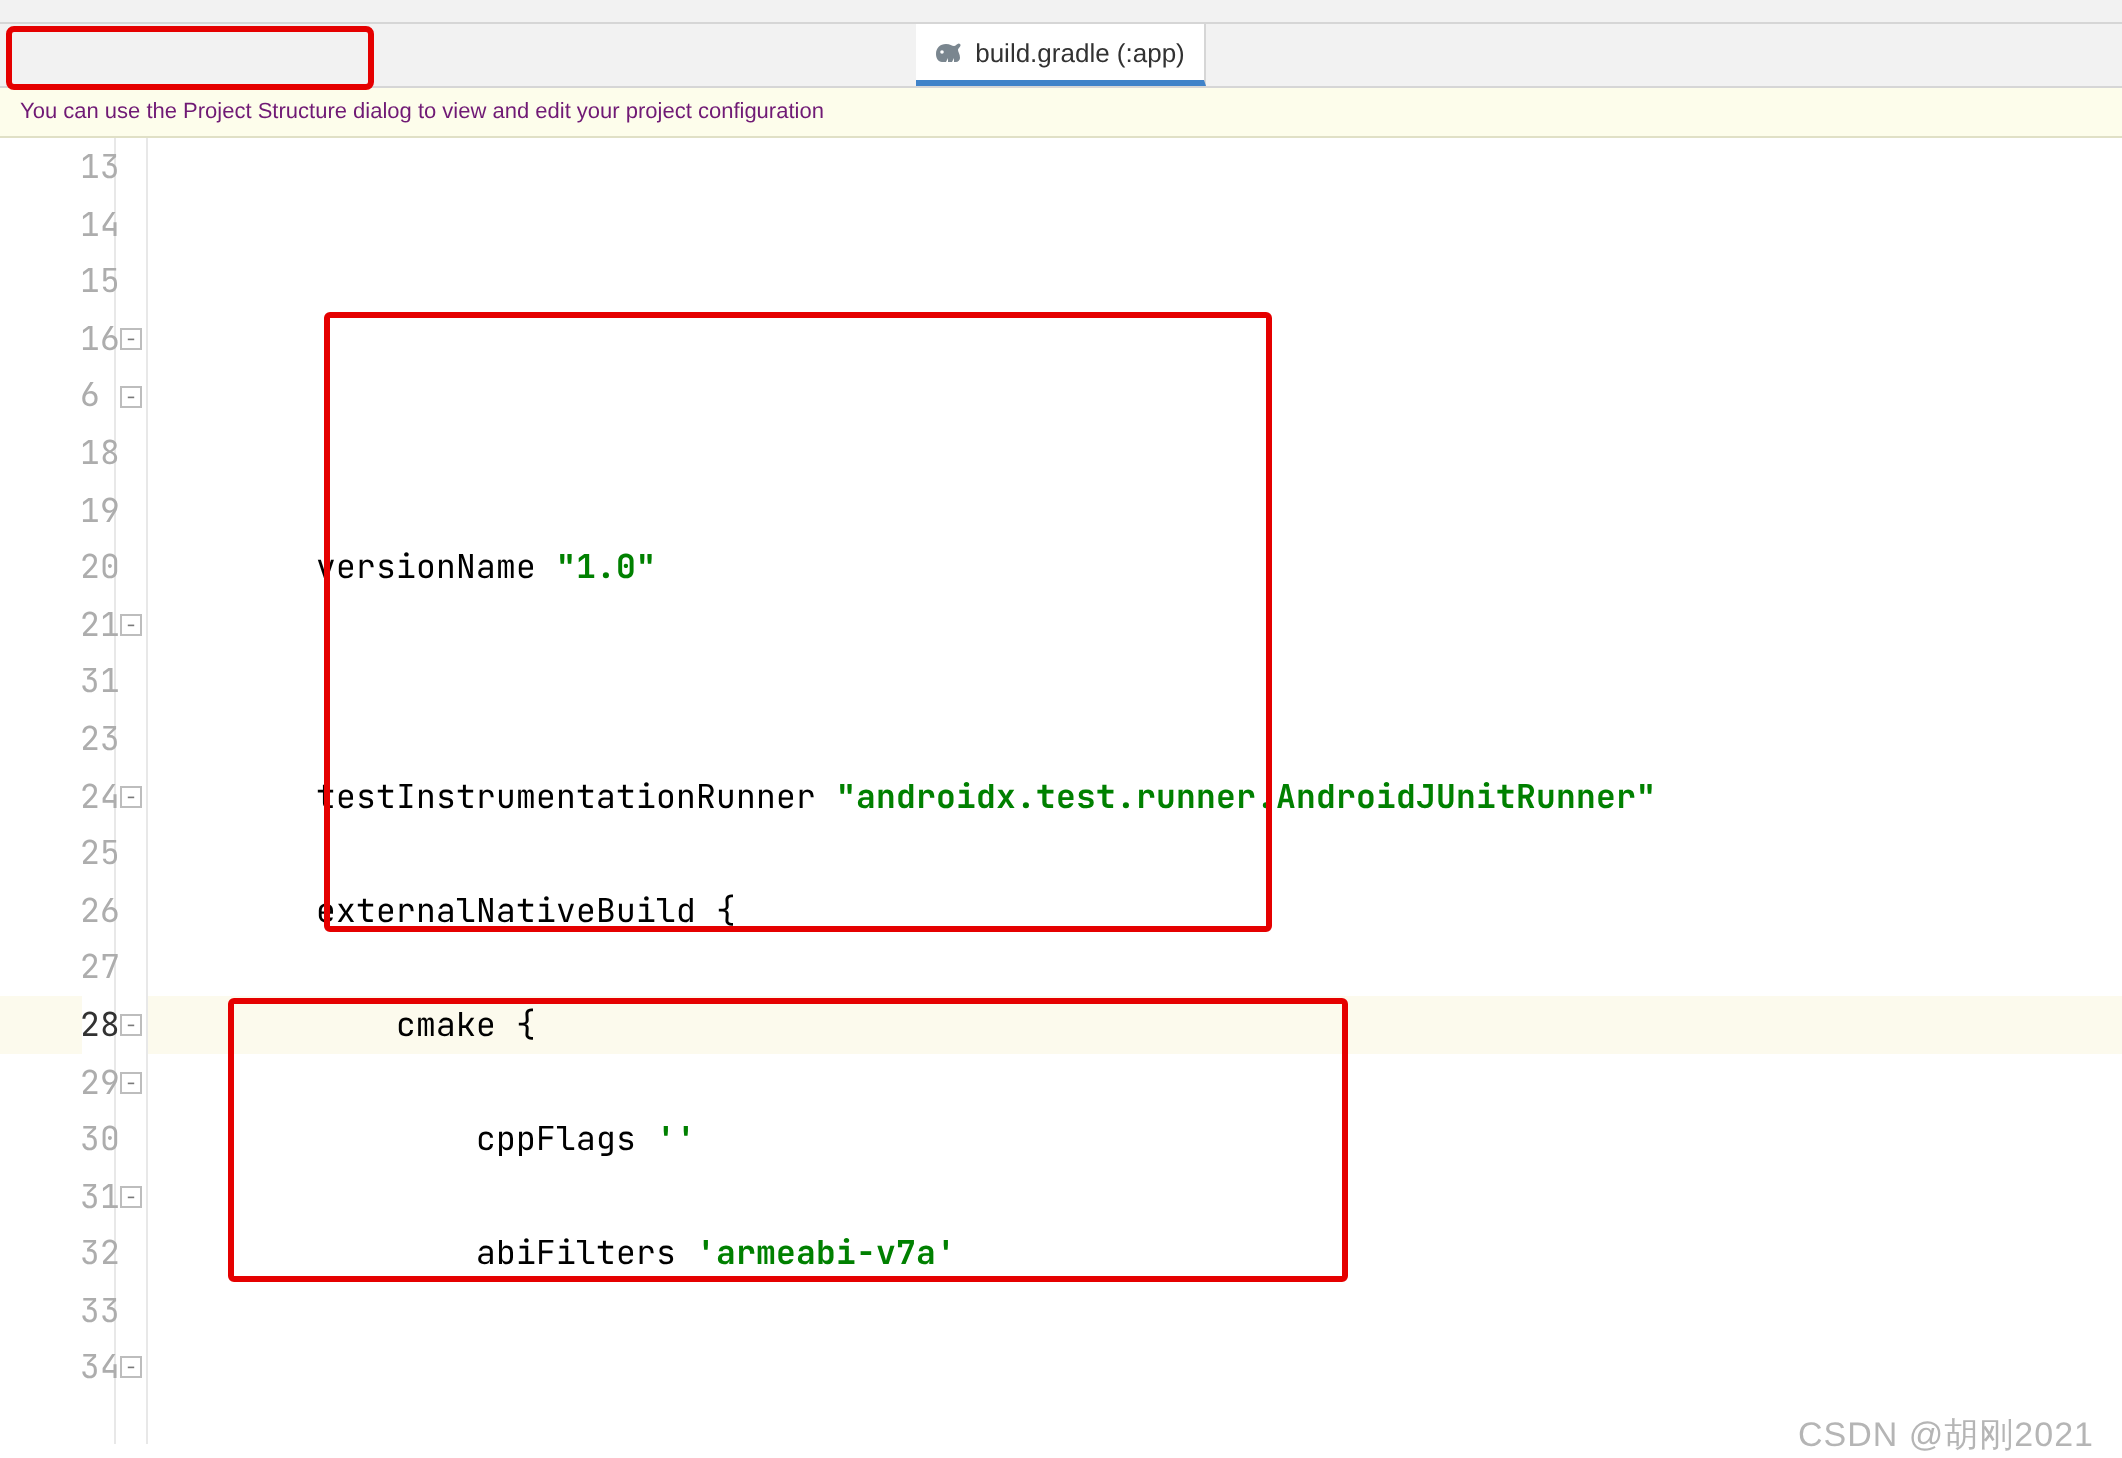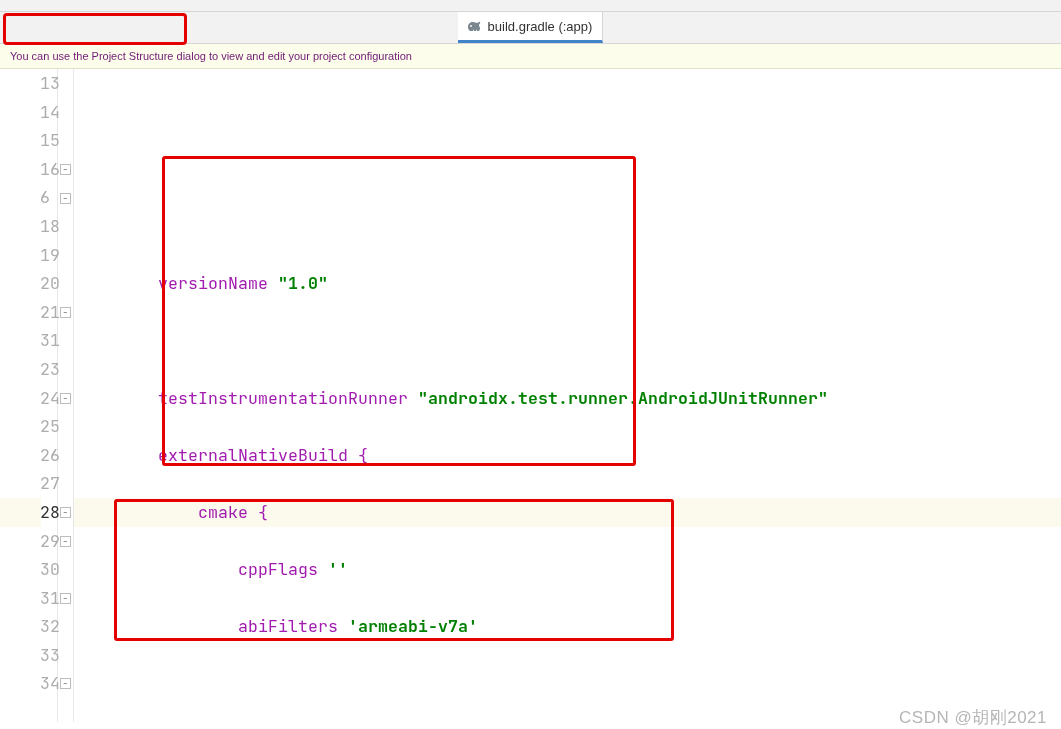--- a/index.html
+++ b/index.html
@@ -92,21 +92,21 @@
     background:#fff;
     font-size:10px; line-height:9px; text-align:center; color:#7a7a7a;
   }
   .code {
     position: relative;
     white-space: pre;
     padding-left: 4px;
     flex: 1;
   }
   .code-line { height: 28.6px; }
-  .c-id { color:#a21caf; }
+  .c-id { color:#000000; }
   .c-str { color:#008000; font-weight:bold;}
   .current-line-bg {
     position:absolute;
     left:0; right:0;
     background:#fcfaed;
     height:28.6px;
     z-index:-1;
   }
   .red-box {
     position:absolute;

